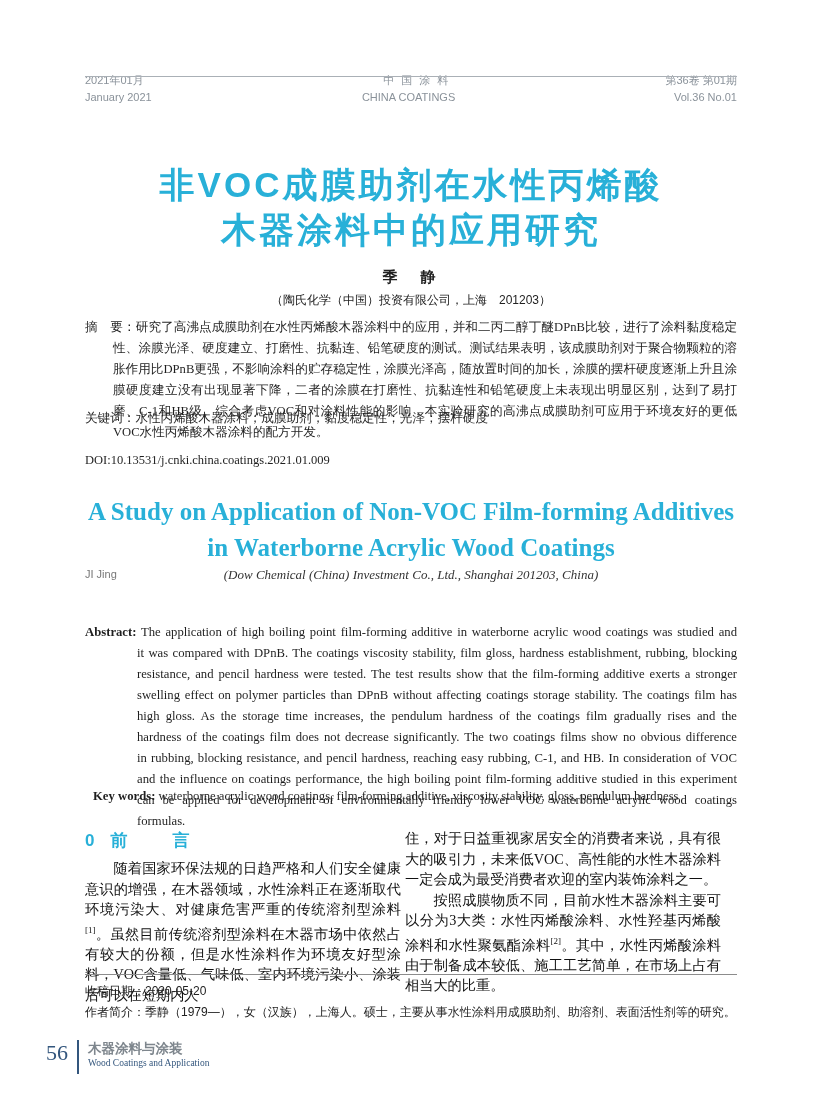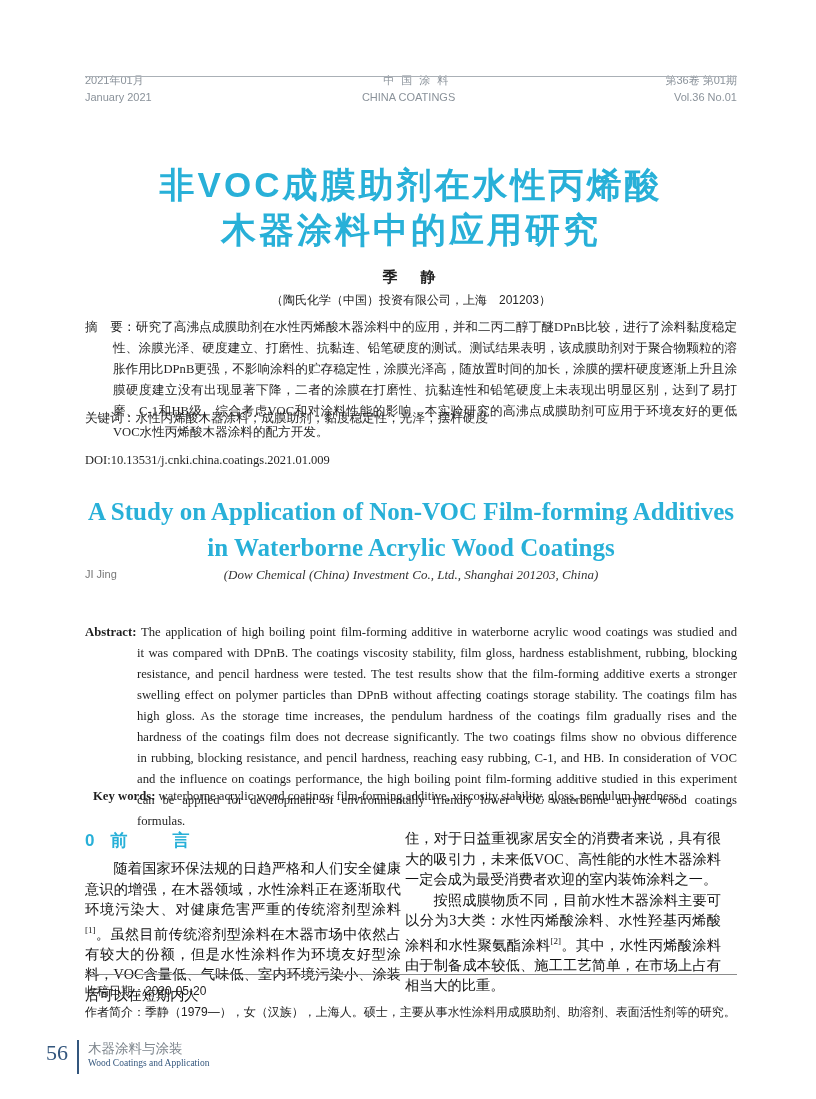--- a/index.html
+++ b/index.html
@@ -65,21 +65,21 @@
   .foot-rule { top:974px; border-top:1px solid #8c8c8c; height:0; }
   .footnote { top:981px; font-family:"Liberation Sans", sans-serif; font-size:12px;
               line-height:21px; color:#222; }
 
   
   .footer { position:absolute; left:40px; top:1040px; display:flex; align-items:flex-start;margin-left:6px; }
   .pagenum { font-family:"Liberation Serif", serif; font-size:22px;
              color:var(--footer_blue, #33567d); margin-right:9px; }
   .vbar { width:2px; height:34px; background:var(--footer_blue, #33567d); margin-right:9px; }
   .footer-col { display:flex; flex-direction:column; justify-content:center; }
-  .fc-zh { font-family:"Liberation Sans", sans-serif; font-weight:normal; font-size:13.5px;
+  .fc-zh { font-family:"Liberation Sans", sans-serif; font-weight:bold; font-size:13.5px;
            color:#7e868d; line-height:17px; }
   .fc-en { font-family:"Liberation Serif", serif; font-size:9.5px;
            color:var(--footer_blue, #33567d); line-height:12px; }
 </style>
 </head>
 <body>
 
 <div class="page">
 
   <header class="band header">

